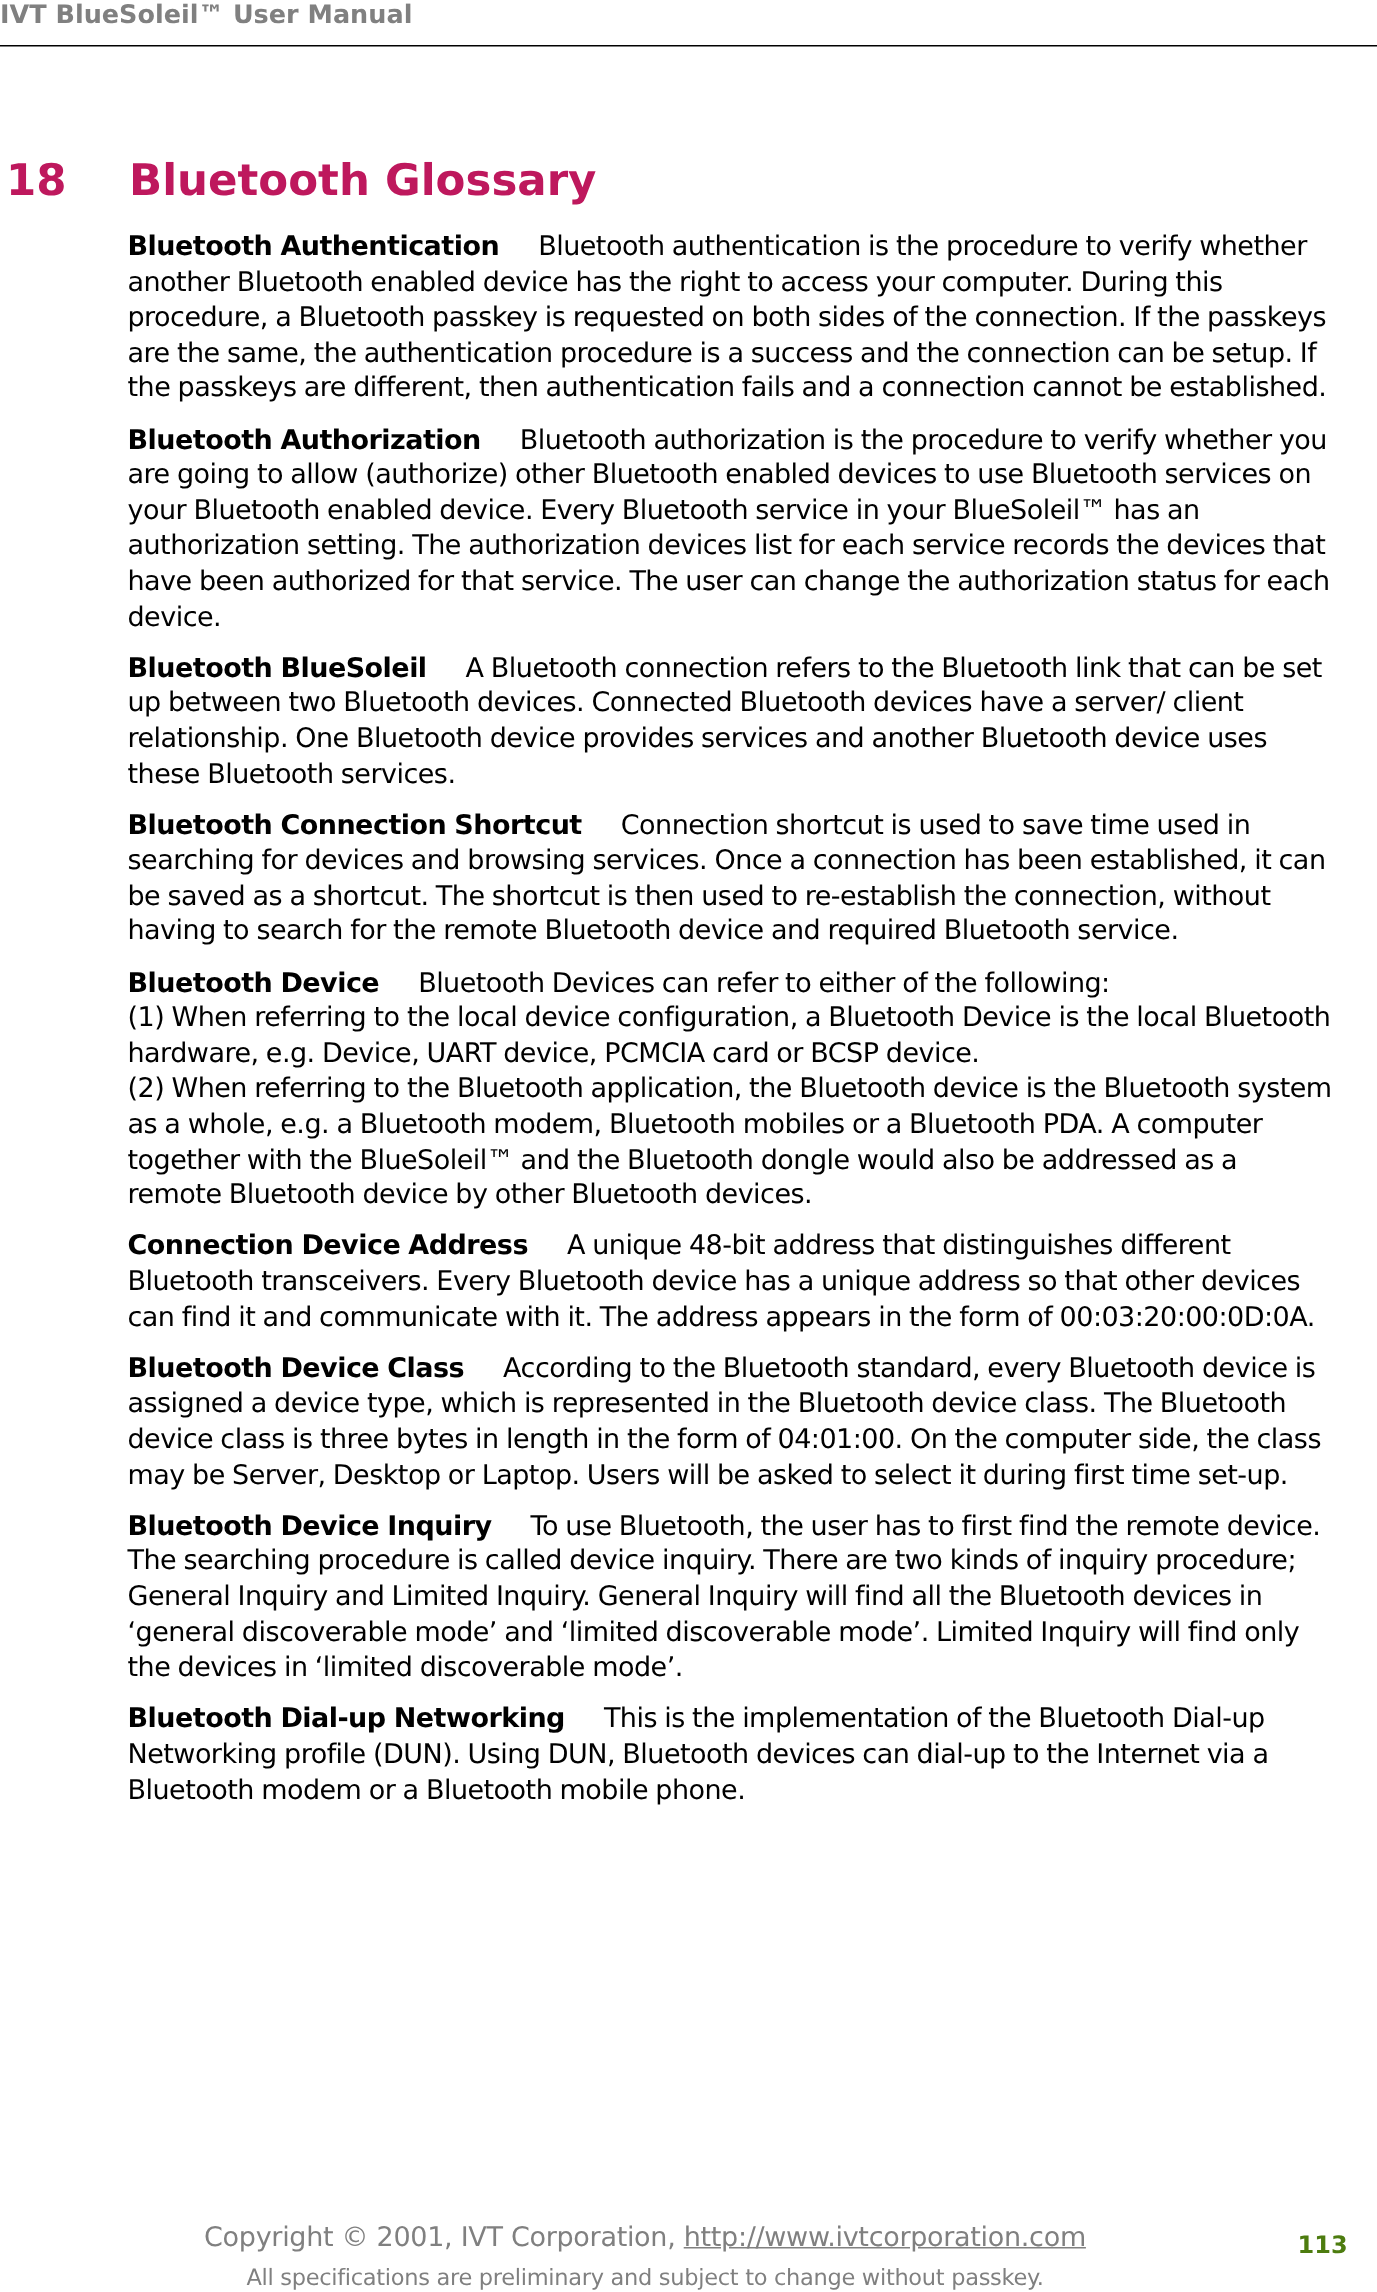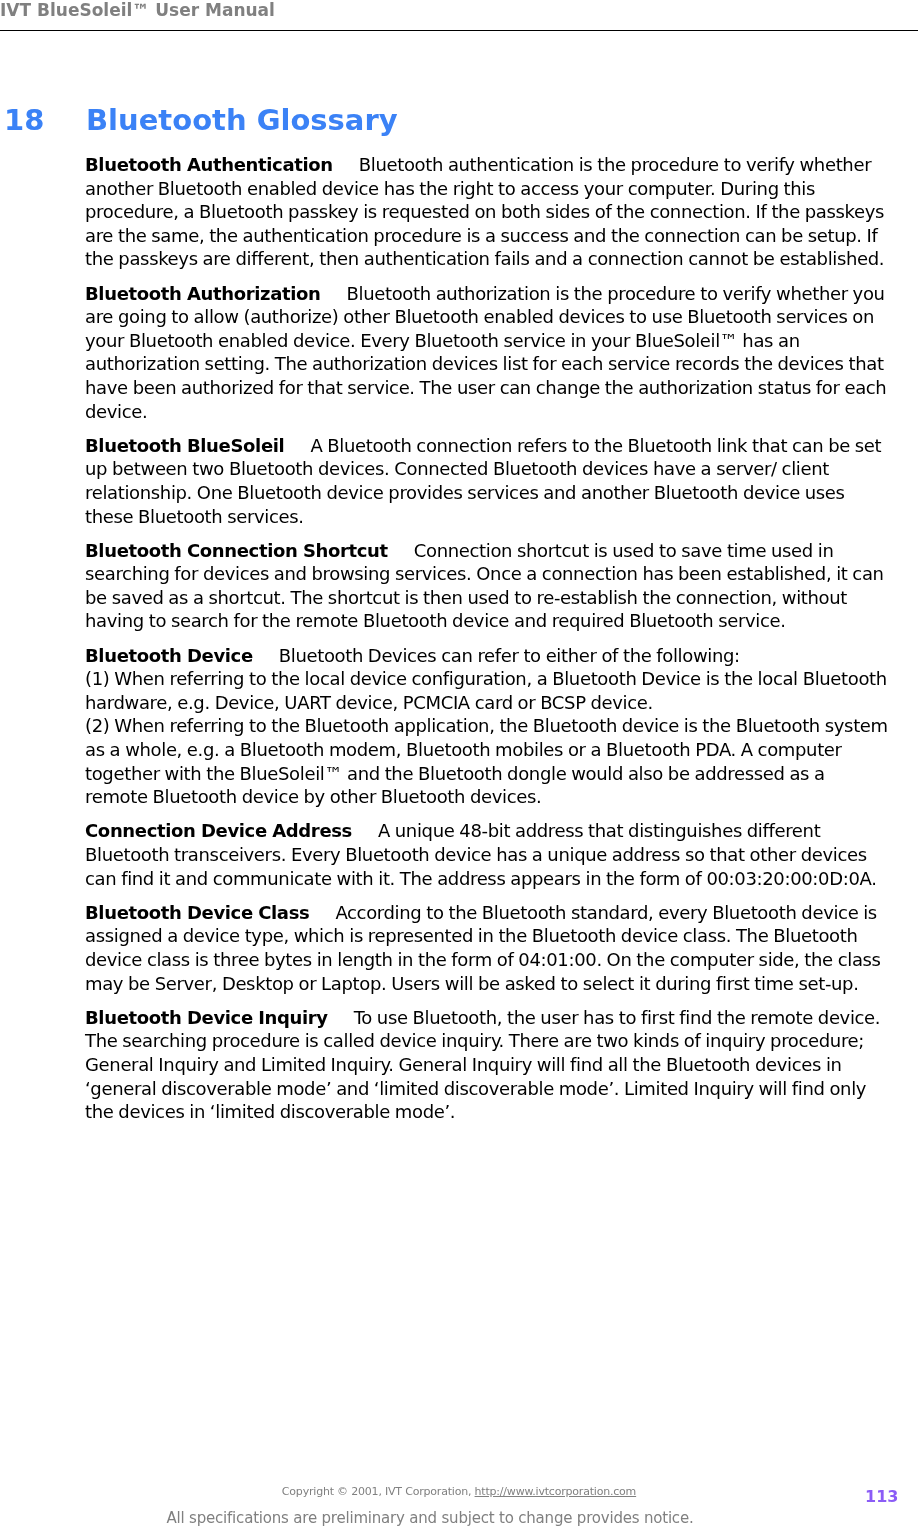--- a/index.html
+++ b/index.html
@@ -37,21 +37,21 @@
     }
     .chapter-title {
       position: absolute;
       top: 100px;
       left: 4px;
       margin: 0;
       font-family: "DejaVu Sans", sans-serif;
       font-weight: bold;
       font-size: 29px;
       line-height: 40px;
-      color: #3b82f6;
+      color: #be185d;
       white-space: nowrap;
     }
     .chapter-number {
       display: inline-block;
       width: 82px;
     }
     .glossary {
       position: absolute;
       top: 153px;
       left: 85px;
@@ -67,25 +67,24 @@
     .term {
       font-weight: bold;
       margin-right: 26px;
     }
     .footer-copy {
       position: absolute;
       top: 1482px;
       left: 0;
       width: 860px;
       text-align: center;
-      font-size: 11px;
+      font-size: 18px;
       line-height: 20px;
       color: #808080;
       letter-spacing: -0.2px;
-      margin-left: 29px;
     }
     .footer-copy a {
       color: #808080;
       text-decoration: underline;
     }
     .footer-notice {
       position: absolute;
       top: 1508px;
       left: 0;
       width: 860px;
@@ -95,21 +94,21 @@
       color: #808080;
       letter-spacing: -0.2px;
     }
     .page-number {
       position: absolute;
       top: 1487px;
       left: 865px;
       font-weight: bold;
       font-size: 16px;
       line-height: 20px;
-      color: #8b5cf6;
+      color: #4d7c0f;
       text-align: right;
     }
   </style>
 </head>
 <body>
 
 <div class="running-header">IVT BlueSoleil™ User Manual</div>
 <div class="header-rule"></div>
 
 <h1 class="chapter-title"><span class="chapter-number">18</span><span>Bluetooth Glossary</span></h1>
@@ -124,18 +123,19 @@
   <p class="entry"><span class="term">Bluetooth Connection Shortcut</span><span>Connection shortcut is used to save time used in searching for devices and browsing services. Once a connection has been established, it can be saved as a shortcut. The shortcut is then used to re-establish the connection, without having to search for the remote Bluetooth device and required Bluetooth service.</span></p>
 
   <p class="entry"><span class="term">Bluetooth Device</span><span>Bluetooth Devices can refer to either of the following:</span><br><span>(1) When referring to the local device configuration, a Bluetooth Device is the local Bluetooth hardware, e.g. Device, UART device, PCMCIA card or BCSP device.</span><br><span>(2) When referring to the Bluetooth application, the Bluetooth device is the Bluetooth system as a whole, e.g. a Bluetooth modem, Bluetooth mobiles or a Bluetooth PDA. A computer together with the BlueSoleil™ and the Bluetooth dongle would also be addressed as a remote Bluetooth device by other Bluetooth devices.</span></p>
 
   <p class="entry"><span class="term">Connection Device Address</span><span>A unique 48-bit address that distinguishes different Bluetooth transceivers. Every Bluetooth device has a unique address so that other devices can find it and communicate with it. The address appears in the form of 00:03:20:00:0D:0A.</span></p>
 
   <p class="entry"><span class="term">Bluetooth Device Class</span><span>According to the Bluetooth standard, every Bluetooth device is assigned a device type, which is represented in the Bluetooth device class. The Bluetooth device class is three bytes in length in the form of 04:01:00. On the computer side, the class may be Server, Desktop or Laptop. Users will be asked to select it during first time set-up.</span></p>
 
   <p class="entry"><span class="term">Bluetooth Device Inquiry</span><span>To use Bluetooth, the user has to first find the remote device. The searching procedure is called device inquiry. There are two kinds of inquiry procedure; General Inquiry and Limited Inquiry. General Inquiry will find all the Bluetooth devices in ‘general discoverable mode’ and ‘limited discoverable mode’. Limited Inquiry will find only the devices in ‘limited discoverable mode’.</span></p>
 
+  <p class="entry"><span class="term">Bluetooth Dial-up Networking</span><span>This is the implementation of the Bluetooth Dial-up Networking profile (DUN). Using DUN, Bluetooth devices can dial-up to the Internet via a Bluetooth modem or a Bluetooth mobile phone.</span></p>
 
 </div>
 
 <div class="footer-copy"><span>Copyright © 2001, IVT Corporation, </span><a>http://www.ivtcorporation.com</a></div>
-<div class="footer-notice">All specifications are preliminary and subject to change provides notice.</div>
+<div class="footer-notice">All specifications are preliminary and subject to change without passkey.</div>
 <div class="page-number">113</div>
 
 </body></html>

